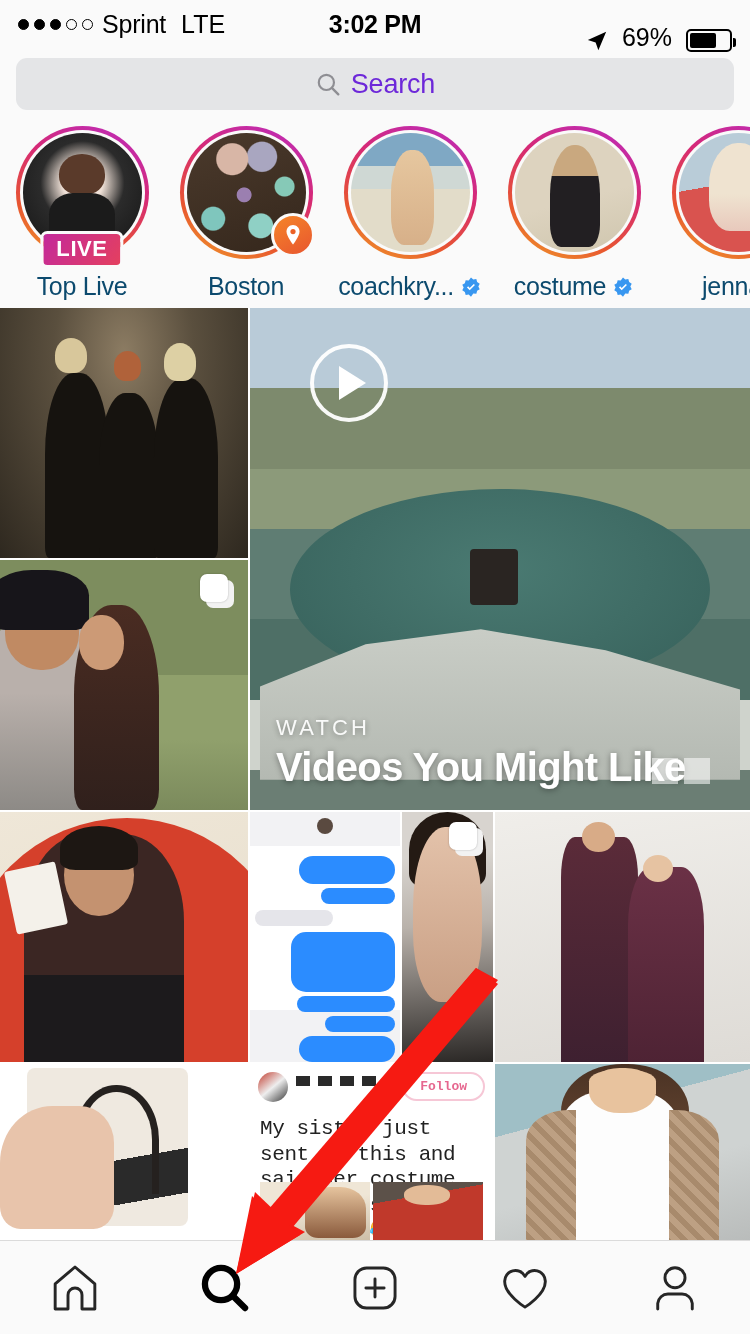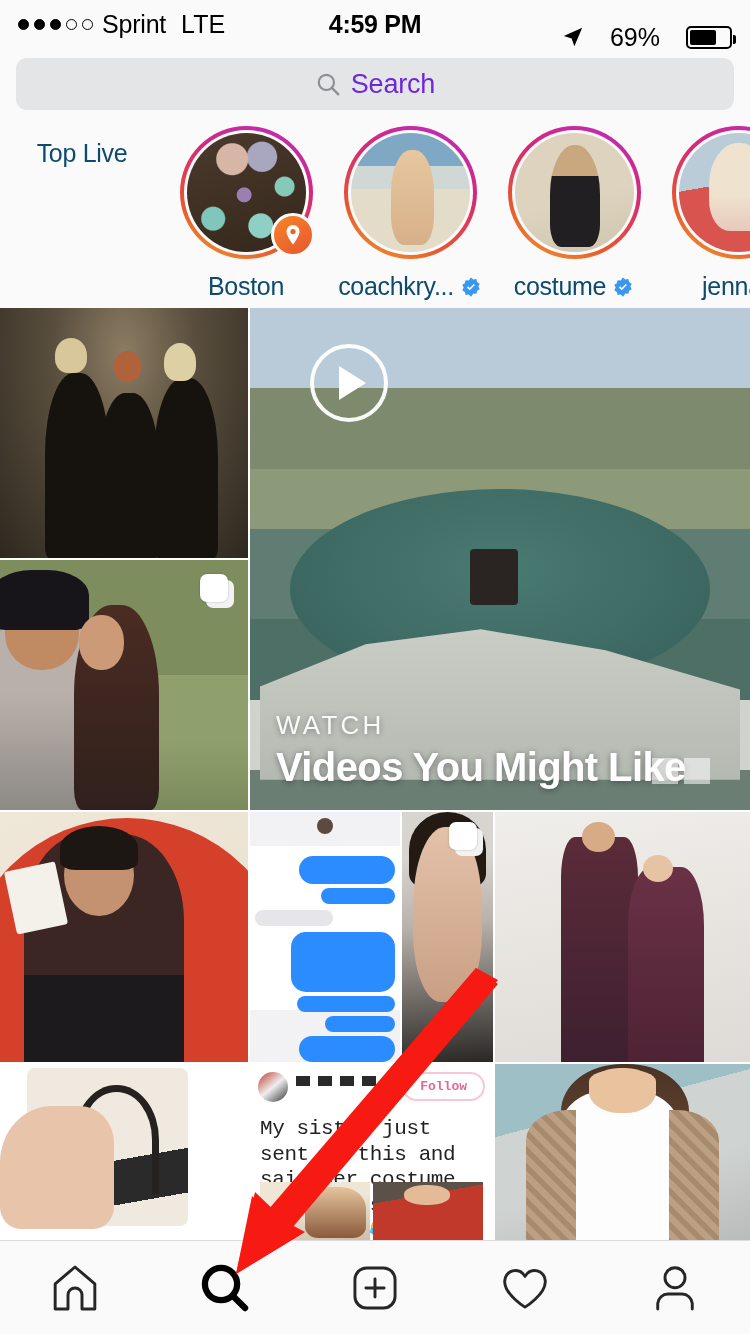--- a/index.html
+++ b/index.html
@@ -20,21 +20,21 @@
   .sb-left { display:flex; align-items:center; gap:9px; }
   .dots { display:flex; align-items:center; gap:5px; }
   .dot { width:11px; height:11px; border-radius:50%; border:1.6px solid #000; }
   .dot.filled { background:#000; }
   .carrier { font-size:25px; font-weight:400; letter-spacing:-0.2px; }
   .lte { font-size:25px; font-weight:400; margin-left:6px; }
   .sb-center {
     position:absolute; left:0; right:0; text-align:center;
     font-size:25px; font-weight:700; letter-spacing:-0.3px; pointer-events:none;
   }
-  .sb-right { margin-left:auto; display:flex; align-items:center; gap:26px; z-index:2;margin-top:26px; }
+  .sb-right { margin-left:auto; display:flex; align-items:flex-end; gap:14px; z-index:2;margin-top:26px; }
   .loc-arrow { width:22px; height:22px; }
   .batt-pct { font-size:25px; font-weight:400; }
   .battery {
     position:relative; width:46px; height:23px; border:2px solid #000;
     border-radius:5px; padding:2px;
   }
   .battery::after {
     content:""; position:absolute; right:-6px; top:7px; width:3px; height:9px;
     background:#000; border-radius:0 2px 2px 0;
   }
@@ -273,21 +273,21 @@
   }
   .play-tri {
     width:0; height:0; margin-left:6px;
     border-left:27px solid #fff; border-top:17px solid transparent; border-bottom:17px solid transparent;
   }
   .video-overlay {
     position:absolute; left:26px; bottom:20px; z-index:4;
     text-shadow:0 1px 6px rgba(0,0,0,.4);
   }
   .watch-kicker {
-    color:#fff; font-size:26px; font-weight:400; letter-spacing:3.2px; opacity:.92;
+    color:#fff; font-size:22px; font-weight:400; letter-spacing:3.2px; opacity:.92;
   }
   .watch-title {
     color:#fff; font-size:40px; font-weight:700; letter-spacing:-0.6px; margin-top:4px;
   }
   .video-logo {
     position:absolute; right:40px; bottom:26px; z-index:4; display:flex; gap:6px; opacity:.55;
   }
   .video-logo span { display:block; width:26px; height:26px; background:#fff; }
 
   
@@ -311,21 +311,21 @@
       <div class="dots">
         <span class="dot filled"></span>
           <span class="dot filled"></span>
           <span class="dot filled"></span>
         <span class="dot"></span>
           <span class="dot"></span>
       </div>
       <span class="carrier">Sprint</span>
       <span class="lte">LTE</span>
     </div>
-    <div class="sb-center">4:59 PM</div>
+    <div class="sb-center">3:02 PM</div>
     <div class="sb-right">
       <svg class="loc-arrow" viewBox="0 0 24 24">
         <path d="M22 2 L2 11 L10.5 13.5 L13.5 22 Z" fill="#000"></path>
       </svg>
       <span class="batt-pct">69%</span>
       <div class="battery">
         <div class="batt-fill" id="batt-fill" style="width:69%"></div>
       </div>
     </div>
   </div>
@@ -334,20 +334,26 @@
     <svg class="search-glass" viewBox="0 0 24 24">
       <circle cx="10.5" cy="10.5" r="7" fill="none" stroke="#8e8e93" stroke-width="2"></circle>
       <line x1="15.8" y1="15.8" x2="21.5" y2="21.5" stroke="#8e8e93" stroke-width="2.2" stroke-linecap="round"></line>
     </svg>
     <span class="search-ph">Search</span>
   </div>
 
   <div class="stories">
 
     <div class="story">
+      <div class="ring">
+        <div class="ring-inner">
+            <div class="avatar av-toplive"></div>
+          </div>
+        <div class="live-badge">LIVE</div>
+      </div>
       <div class="story-label">
         <span>Top Live</span>
       </div>
     </div>
 
     <div class="story">
       <div class="ring">
         <div class="ring-inner">
             <div class="avatar av-boston"></div>
           </div>

